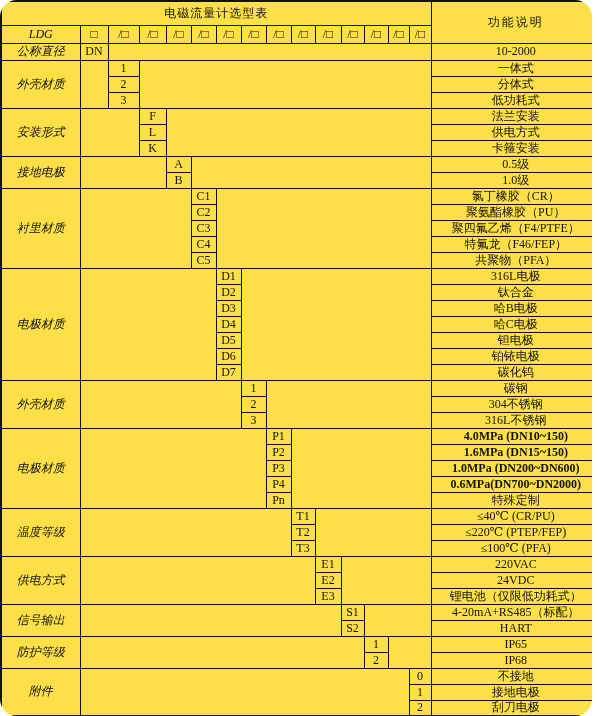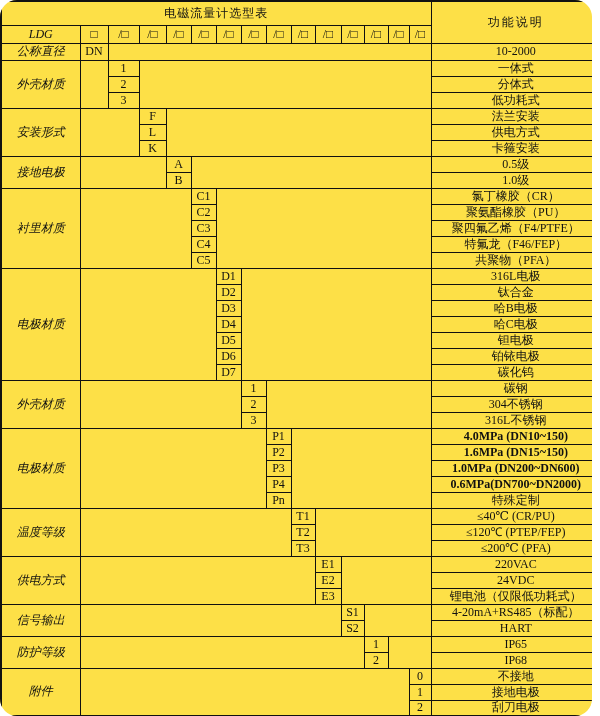--- a/index.html
+++ b/index.html
@@ -215,27 +215,27 @@
           <td class="code-cell">Pn</td>
           <td class="value-cell">特殊定制</td>
         </tr>
         <tr style="height: 16px;">
           <td rowspan="3" class="row-label">温度等级</td>
           <td colspan="8" rowspan="3"></td>
           <td class="code-cell">T1</td>
           <td colspan="5" rowspan="3"></td>
           <td class="value-cell">≤40℃ (CR/PU)</td>
         </tr>
-        <tr style="height: 16px; font-family: Liberation Serif, serif;">
+        <tr style="height: 16px;">
           <td class="code-cell">T2</td>
-          <td class="value-cell">≤120℃ (PTEP/FEP)</td>
+          <td class="value-cell">≤220℃ (PTEP/FEP)</td>
         </tr>
         <tr style="height: 16px;">
           <td class="code-cell">T3</td>
-          <td class="value-cell">≤200℃ (PFA)</td>
+          <td class="value-cell">≤100℃ (PFA)</td>
         </tr>
         <tr style="height: 16px;">
           <td rowspan="3" class="row-label">供电方式</td>
           <td colspan="9" rowspan="3"></td>
           <td class="code-cell">E1</td>
           <td colspan="4" rowspan="3"></td>
           <td class="value-cell">220VAC</td>
         </tr>
         <tr style="height: 16px;">
           <td class="code-cell">E2</td>

